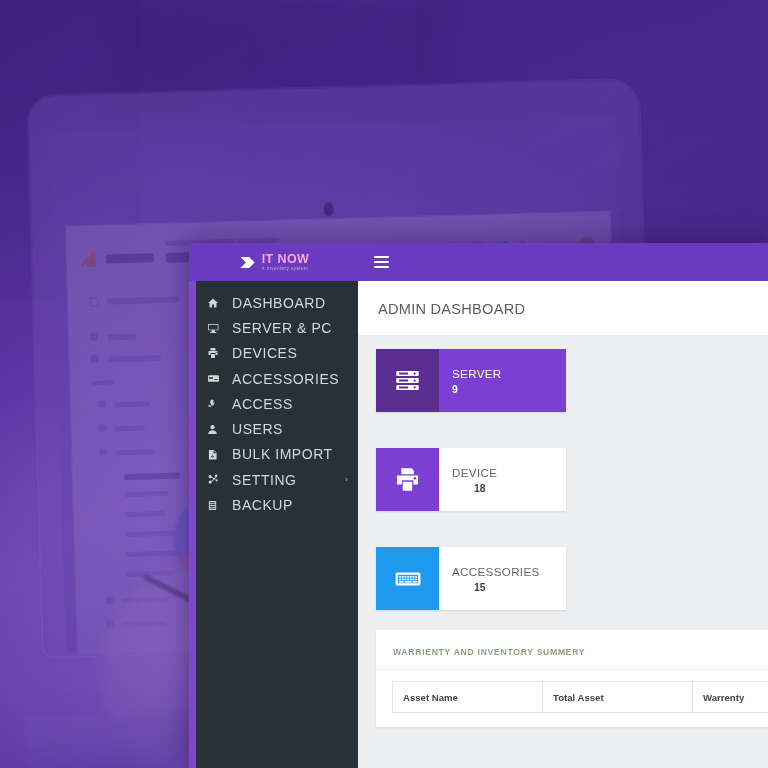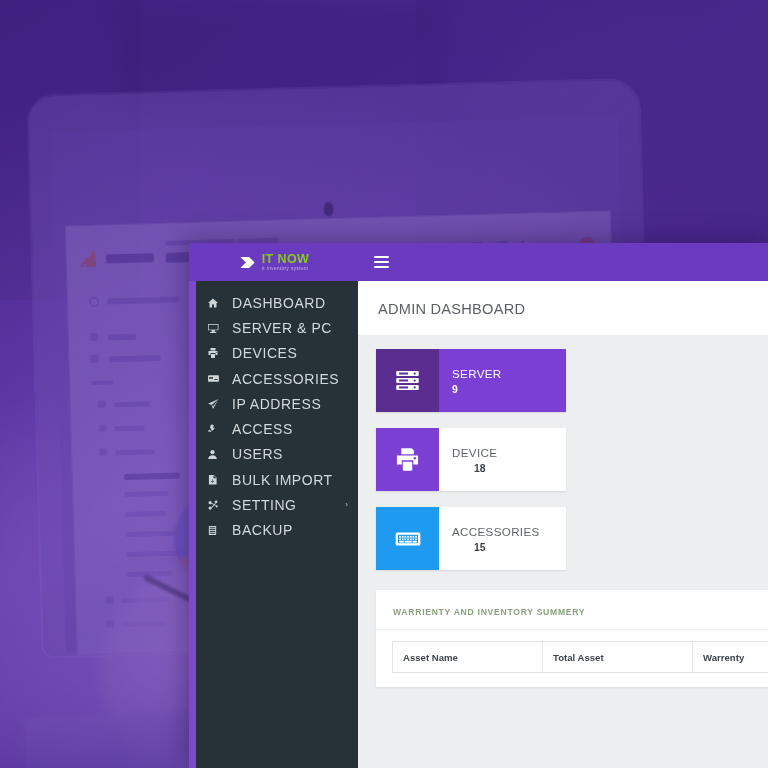--- a/index.html
+++ b/index.html
@@ -117,21 +117,21 @@
     box-shadow:-4px -4px 22px rgba(30,10,60,.35);
   }
   .app-topbar { display:flex; height:38px; flex:0 0 38px; }
   .brand {
     width:169px; flex:0 0 169px; background:#6b3bbf;
     display:flex; align-items:center; justify-content:center; gap:5px;
   }
   .brand-mark { width:19px; height:19px; flex:0 0 19px; }
   .brand-text { line-height:1; }
   .brand-name {
-    color:#84cc16; font-size:12.5px; font-weight:bold; letter-spacing:.4px;
+    color:#f9a8d4; font-size:12.5px; font-weight:bold; letter-spacing:.4px;
     display:block;
   }
   .brand-sub {
     color:#c9aee8; font-size:4.6px; letter-spacing:.45px; display:block;
     margin-top:1.5px; white-space:nowrap;
   }
   .topbar-rest {
     flex:1; background:#6b3bbf; display:flex; align-items:center; padding-left:16px;
   }
   .hamburger { width:15px; height:13px; display:flex; flex-direction:column; justify-content:space-between; cursor:pointer; }
@@ -158,21 +158,21 @@
   }
   .nav-caret { margin-left:auto; color:#b9c0c4; font-size:8px; line-height:1; }
 
   
   .content { flex:1; background:#eceef0; min-width:0; display:flex; flex-direction:column; }
   .page-head { background:#fff; padding:20px 0 18px 20px; }
   .page-title { color:#5a5f66; font-size:14.6px; letter-spacing:.25px; }
 
   .content-scroll { flex:1; padding:14px 0 0 18px; min-height:0; }
 
-  .card-grid { display:flex; gap:16px; flex-wrap:wrap; }
+  .card-grid { display:flex; gap:36px; flex-wrap:wrap; }
   .stat-card {
     display:flex; align-items:stretch; width:190px; height:63px;
     background:#fff; box-shadow:0 1px 2px rgba(0,0,0,.10);
   }
   .stat-ico {
     width:63px; flex:0 0 63px; display:flex; align-items:center; justify-content:center;
   }
   .stat-ico svg { display:block; fill:#fff; }
   .stat-body { flex:1; display:flex; flex-direction:column; justify-content:center; padding-left:13px; }
   .stat-label { font-size:11.6px; letter-spacing:.35px; font-weight:normal; }
@@ -353,28 +353,20 @@
         <span class="nav-ico">
           <svg viewBox="0 0 24 24" width="13" height="13">
               <rect x="2" y="6" width="20" height="12" rx="1.6"></rect>
               <rect x="4" y="9.5" width="7" height="3" fill="#263238"></rect>
               <rect x="13.5" y="13" width="6" height="1.6" fill="#263238"></rect>
             </svg>
         </span>
         <span class="nav-label">ACCESSORIES</span>
       </div>
 
-      <div class="nav-item">
-        <span class="nav-ico">
-          <svg viewBox="0 0 24 24" width="12.5" height="12.5">
-              <path d="M22 2 L2 11 L9 13.4 L11.6 21 Z M9 13.4 L22 2 L12.2 16 Z"></path>
-            </svg>
-        </span>
-        <span class="nav-label">IP ADDRESS</span>
-      </div>
 
       <div class="nav-item">
         <span class="nav-ico">
           <svg viewBox="0 0 24 24" width="12" height="12">
               <path d="M9 3 a6 6 0 1 1 -4.2 10.3 L2 16 l2 2 1.5-1.5 1.5 1.5 1.6-1.6 -1.5-1.5 1.9-1.9 A6 6 0 0 1 9 3 Z"></path>
               <circle cx="14" cy="8" r="1.8" fill="#263238"></circle>
             </svg>
         </span>
         <span class="nav-label">ACCESS</span>
       </div>

